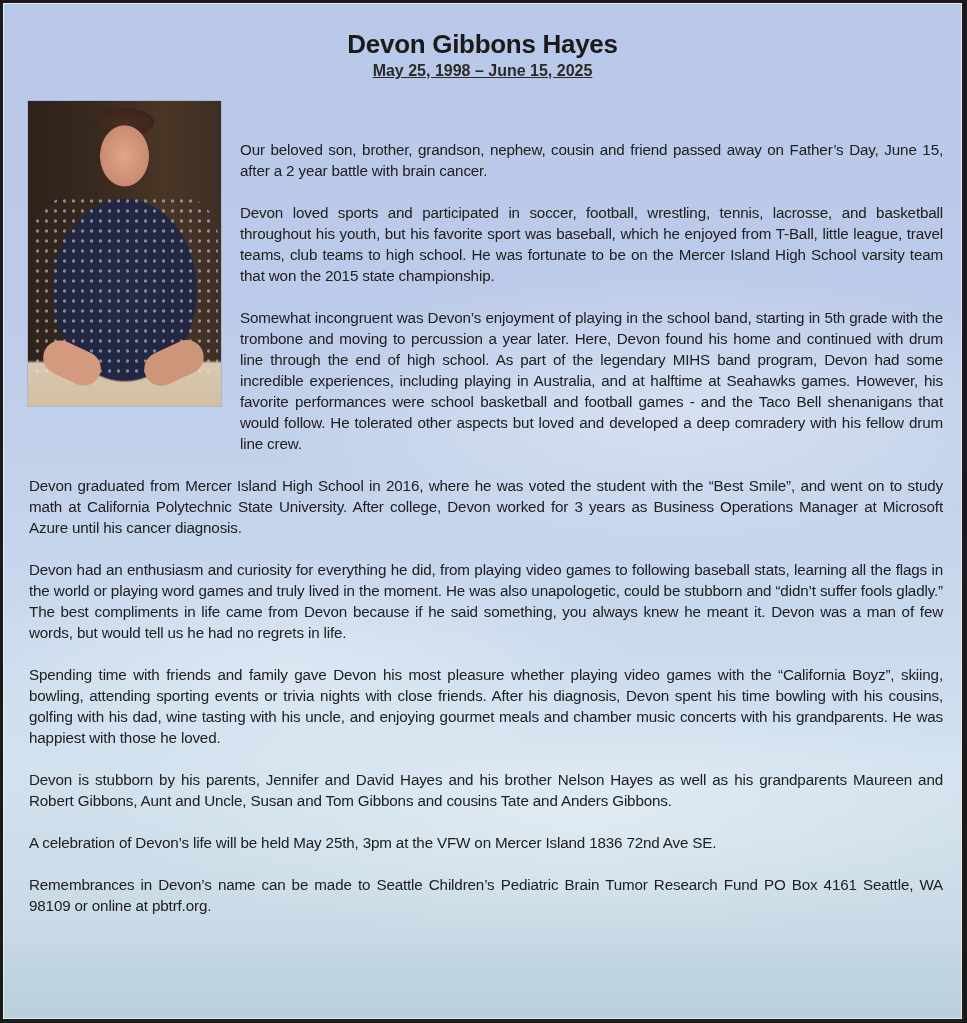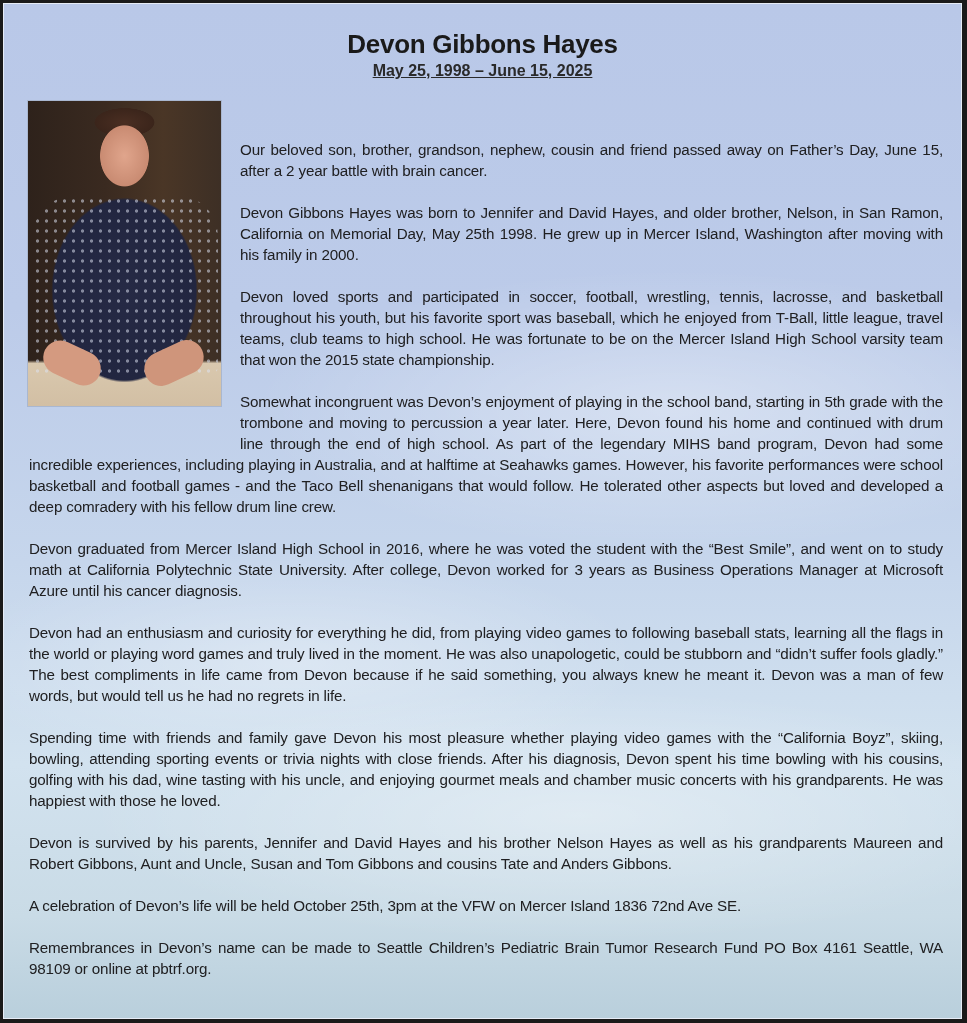--- a/index.html
+++ b/index.html
@@ -63,23 +63,22 @@
 
   <div class="photo">
     <div class="pattern"></div>
     <div class="arm-l"></div>
     <div class="arm-r"></div>
   </div>
 
   <div class="body-text">
     <div class="float-spacer"></div>
     <p>Our beloved son, brother, grandson, nephew, cousin and friend passed away on Father’s Day, June 15, after a 2 year battle with brain cancer.</p>
-    <p>Devon Gibbons Hayes was born to Jennifer and David Hayes, and older brother, Nelson, in San Ramon, California on Memorial Day, May 25th 1998. He grew up in Mercer Island, Washington after moving with his family in 2000.</p>
     <p>Devon loved sports and participated in soccer, football, wrestling, tennis, lacrosse, and basketball throughout his youth, but his favorite sport was baseball, which he enjoyed from T-Ball, little league, travel teams, club teams to high school. He was fortunate to be on the Mercer Island High School varsity team that won the 2015 state championship.</p>
     <p>Somewhat incongruent was Devon’s enjoyment of playing in the school band, starting in 5th grade with the trombone and moving to percussion a year later. Here, Devon found his home and continued with drum line through the end of high school. As part of the legendary MIHS band program, Devon had some incredible experiences, including playing in Australia, and at halftime at Seahawks games. However, his favorite performances were school basketball and football games - and the Taco Bell shenanigans that would follow. He tolerated other aspects but loved and developed a deep comradery with his fellow drum line crew.</p>
     <p>Devon graduated from Mercer Island High School in 2016, where he was voted the student with the “Best Smile”, and went on to study math at California Polytechnic State University. After college, Devon worked for 3 years as Business Operations Manager at Microsoft Azure until his cancer diagnosis.</p>
     <p>Devon had an enthusiasm and curiosity for everything he did, from playing video games to following baseball stats, learning all the flags in the world or playing word games and truly lived in the moment. He was also unapologetic, could be stubborn and “didn’t suffer fools gladly.” The best compliments in life came from Devon because if he said something, you always knew he meant it. Devon was a man of few words, but would tell us he had no regrets in life.</p>
     <p>Spending time with friends and family gave Devon his most pleasure whether playing video games with the “California Boyz”, skiing, bowling, attending sporting events or trivia nights with close friends. After his diagnosis, Devon spent his time bowling with his cousins, golfing with his dad, wine tasting with his uncle, and enjoying gourmet meals and chamber music concerts with his grandparents. He was happiest with those he loved.</p>
-    <p>Devon is survived by his parents, Jennifer and David Hayes and his brother Nelson Hayes as well as his grandparents Maureen and Robert Gibbons, Aunt and Uncle, Susan and Tom Gibbons and cousins Tate and Anders Gibbons.</p>
-    <p>A celebration of Devon’s life will be held October 25th, 3pm at the VFW on Mercer Island 1836 72nd Ave SE.</p>
+    <p>Devon is stubborn by his parents, Jennifer and David Hayes and his brother Nelson Hayes as well as his grandparents Maureen and Robert Gibbons, Aunt and Uncle, Susan and Tom Gibbons and cousins Tate and Anders Gibbons.</p>
+    <p>A celebration of Devon’s life will be held May 25th, 3pm at the VFW on Mercer Island 1836 72nd Ave SE.</p>
     <p class="last">Remembrances in Devon’s name can be made to Seattle Children’s Pediatric Brain Tumor Research Fund PO Box 4161 Seattle, WA 98109 or online at pbtrf.org.</p>
   </div>
 </div>
 
 </body></html>

